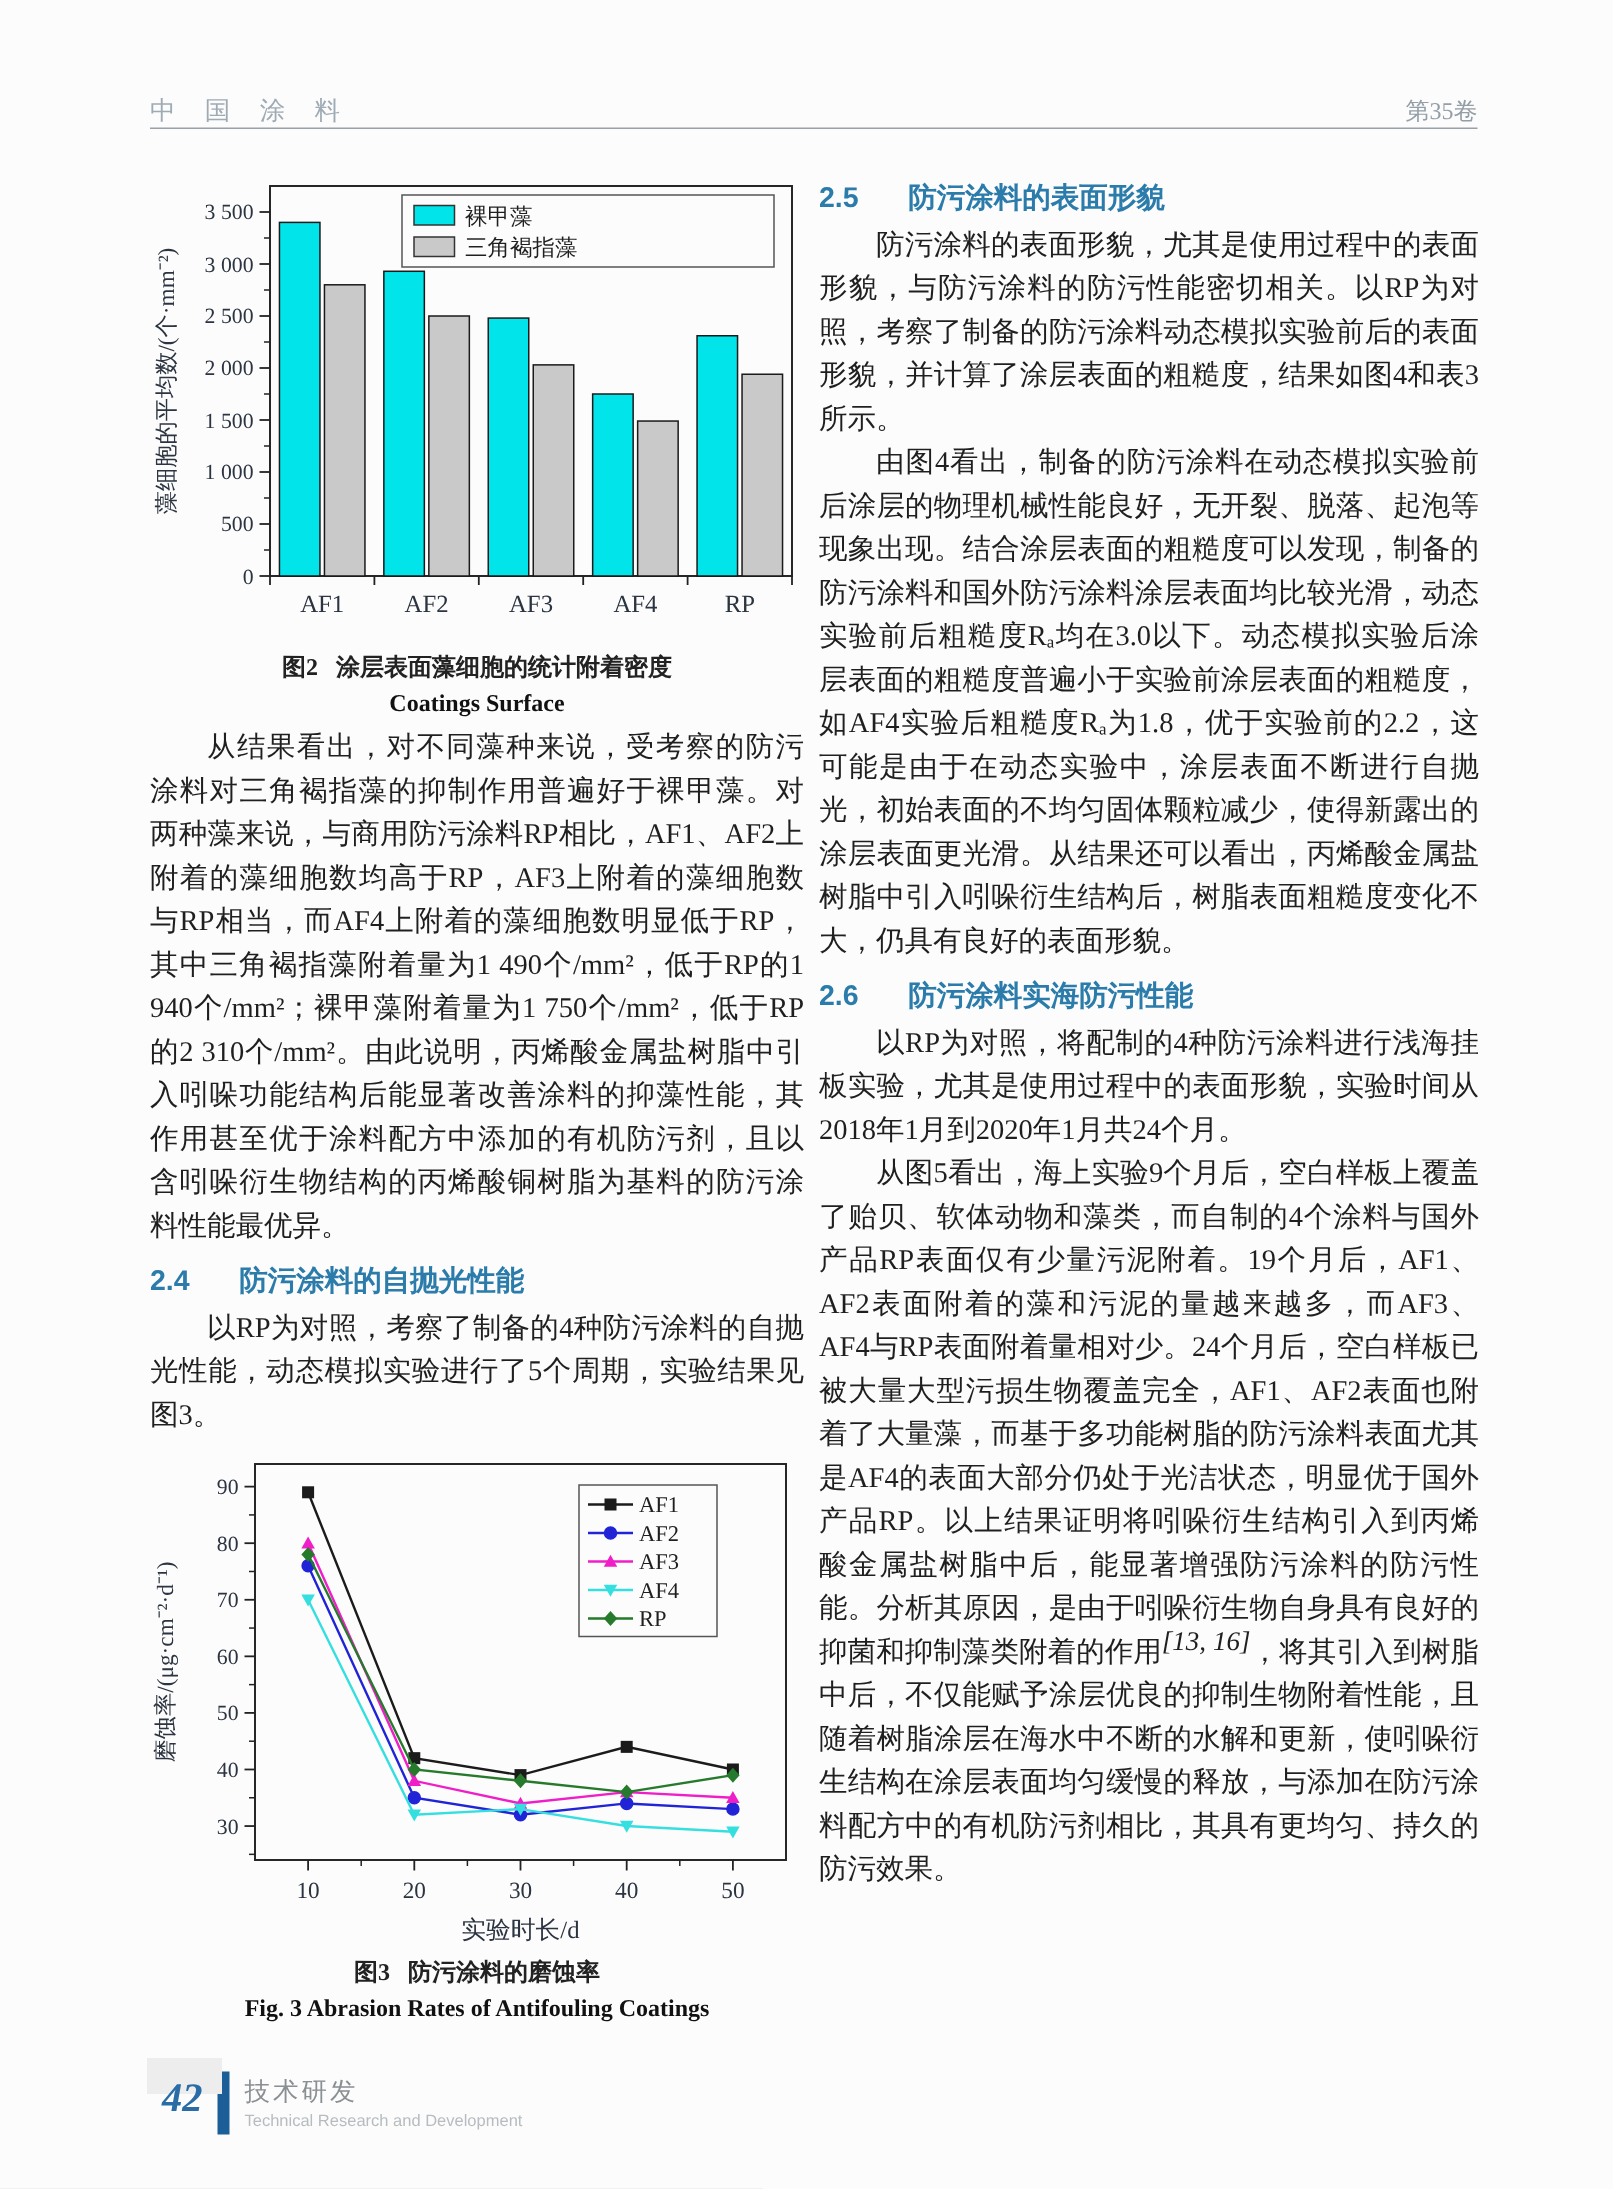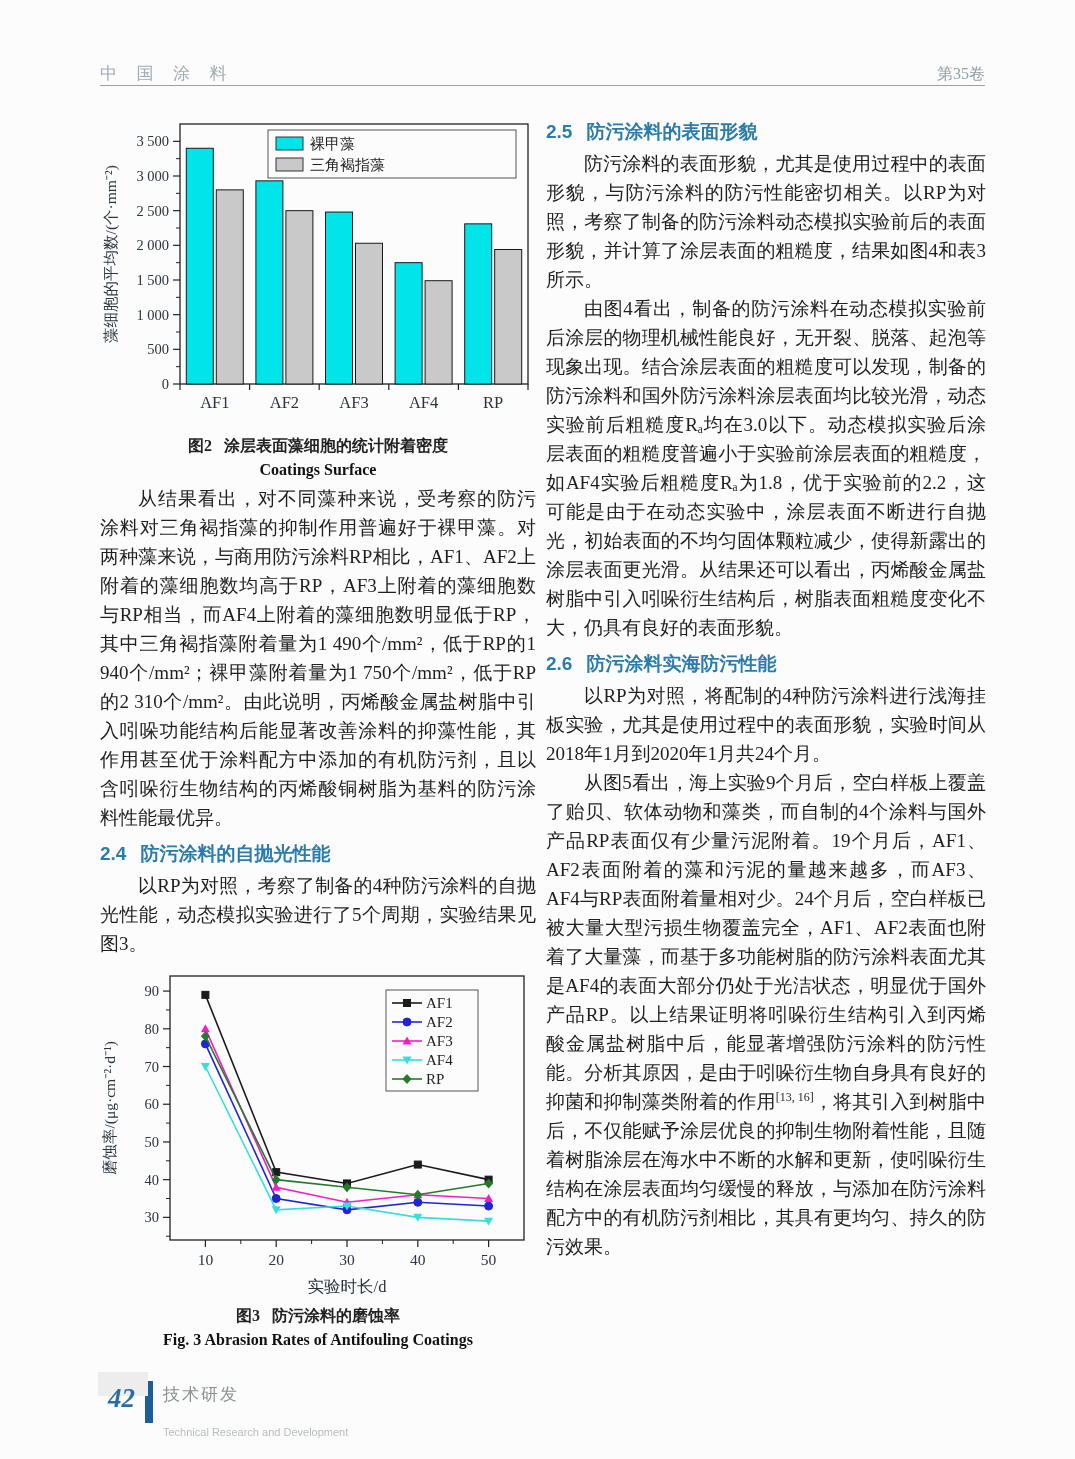--- a/index.html
+++ b/index.html
@@ -9,40 +9,40 @@
   .hdr{position:absolute;left:100px;right:90px;top:62px;display:flex;justify-content:space-between;
        align-items:flex-end;border-bottom:1px solid #9aa0a5;}
   .hdr .journal{font-size:17px;color:#9fabb4;letter-spacing:0.45em;}
   .hdr .volume{font-size:16px;color:#939ea7;}
   
   .col{position:absolute;top:110px;}
   .col-left{left:100px;width:436px;}
   .col-right{left:546px;width:440px;}
   p.body{margin:0;font-size:19px;line-height:29px;text-align:justify;text-indent:2em;
          text-justify:inter-ideograph;}
-  p.body sup{font-size:12px;line-height:0;}
+  p.body sup{font-size:18px;line-height:0;font-style:italic;}
   h3.sec{margin:9px 0 4px 0;font-family:"Liberation Sans",sans-serif;font-weight:bold;
-         font-size:19px;color:#2b7cab;display:flex;gap:14px;align-items:baseline;}
+         font-size:19px;color:#2b7cab;display:flex;gap:33px;align-items:baseline;}
   figure{margin:0;padding:0;text-align:center;}
   .cap-zh{font-size:16px;font-weight:600;color:#222;margin-top:6px;line-height:24px;}
   .cap-zh .tag{font-weight:bold;margin-right:12px;}
   .cap-en{font-size:16px;font-weight:bold;color:#111;line-height:24px;}
   svg{display:block;font-family:"Liberation Serif",serif;}
   #fig2{margin-bottom:2px;}
   #fig3wrap{margin-top:6px;}
   .p-gap{margin-top:37px;}
   
   .footer{position:absolute;left:100px;top:1381px;display:flex;align-items:flex-start;}
   .pgbox{position:absolute;left:-2px;top:-9px;width:50px;height:24px;background:#ededed;z-index:0;}
   .pgnum{position:relative;z-index:1;font-style:italic;font-weight:bold;font-size:27px;
          color:#2a6da6;padding:2px 8px 0 8px;}
   .vbar{width:8px;height:42px;background:#1c5f98;margin:0 10px 0 2px;}
   .flabels{padding-top:2px;font-family:"Liberation Sans",sans-serif;}
   .f-zh{font-size:17px;color:#8a8f94;letter-spacing:2px;}
-  .f-en{font-size:11px;color:#b7bcc0;margin-top:20px;}
+  .f-en{font-size:11px;color:#b7bcc0;margin-top:2px;}
 </style>
 </head>
 <body>
 
 <div class="page">
 
   <div class="hdr">
     <span class="journal">中 国 涂 料</span>
     <span class="volume">第35卷</span>
   </div>

